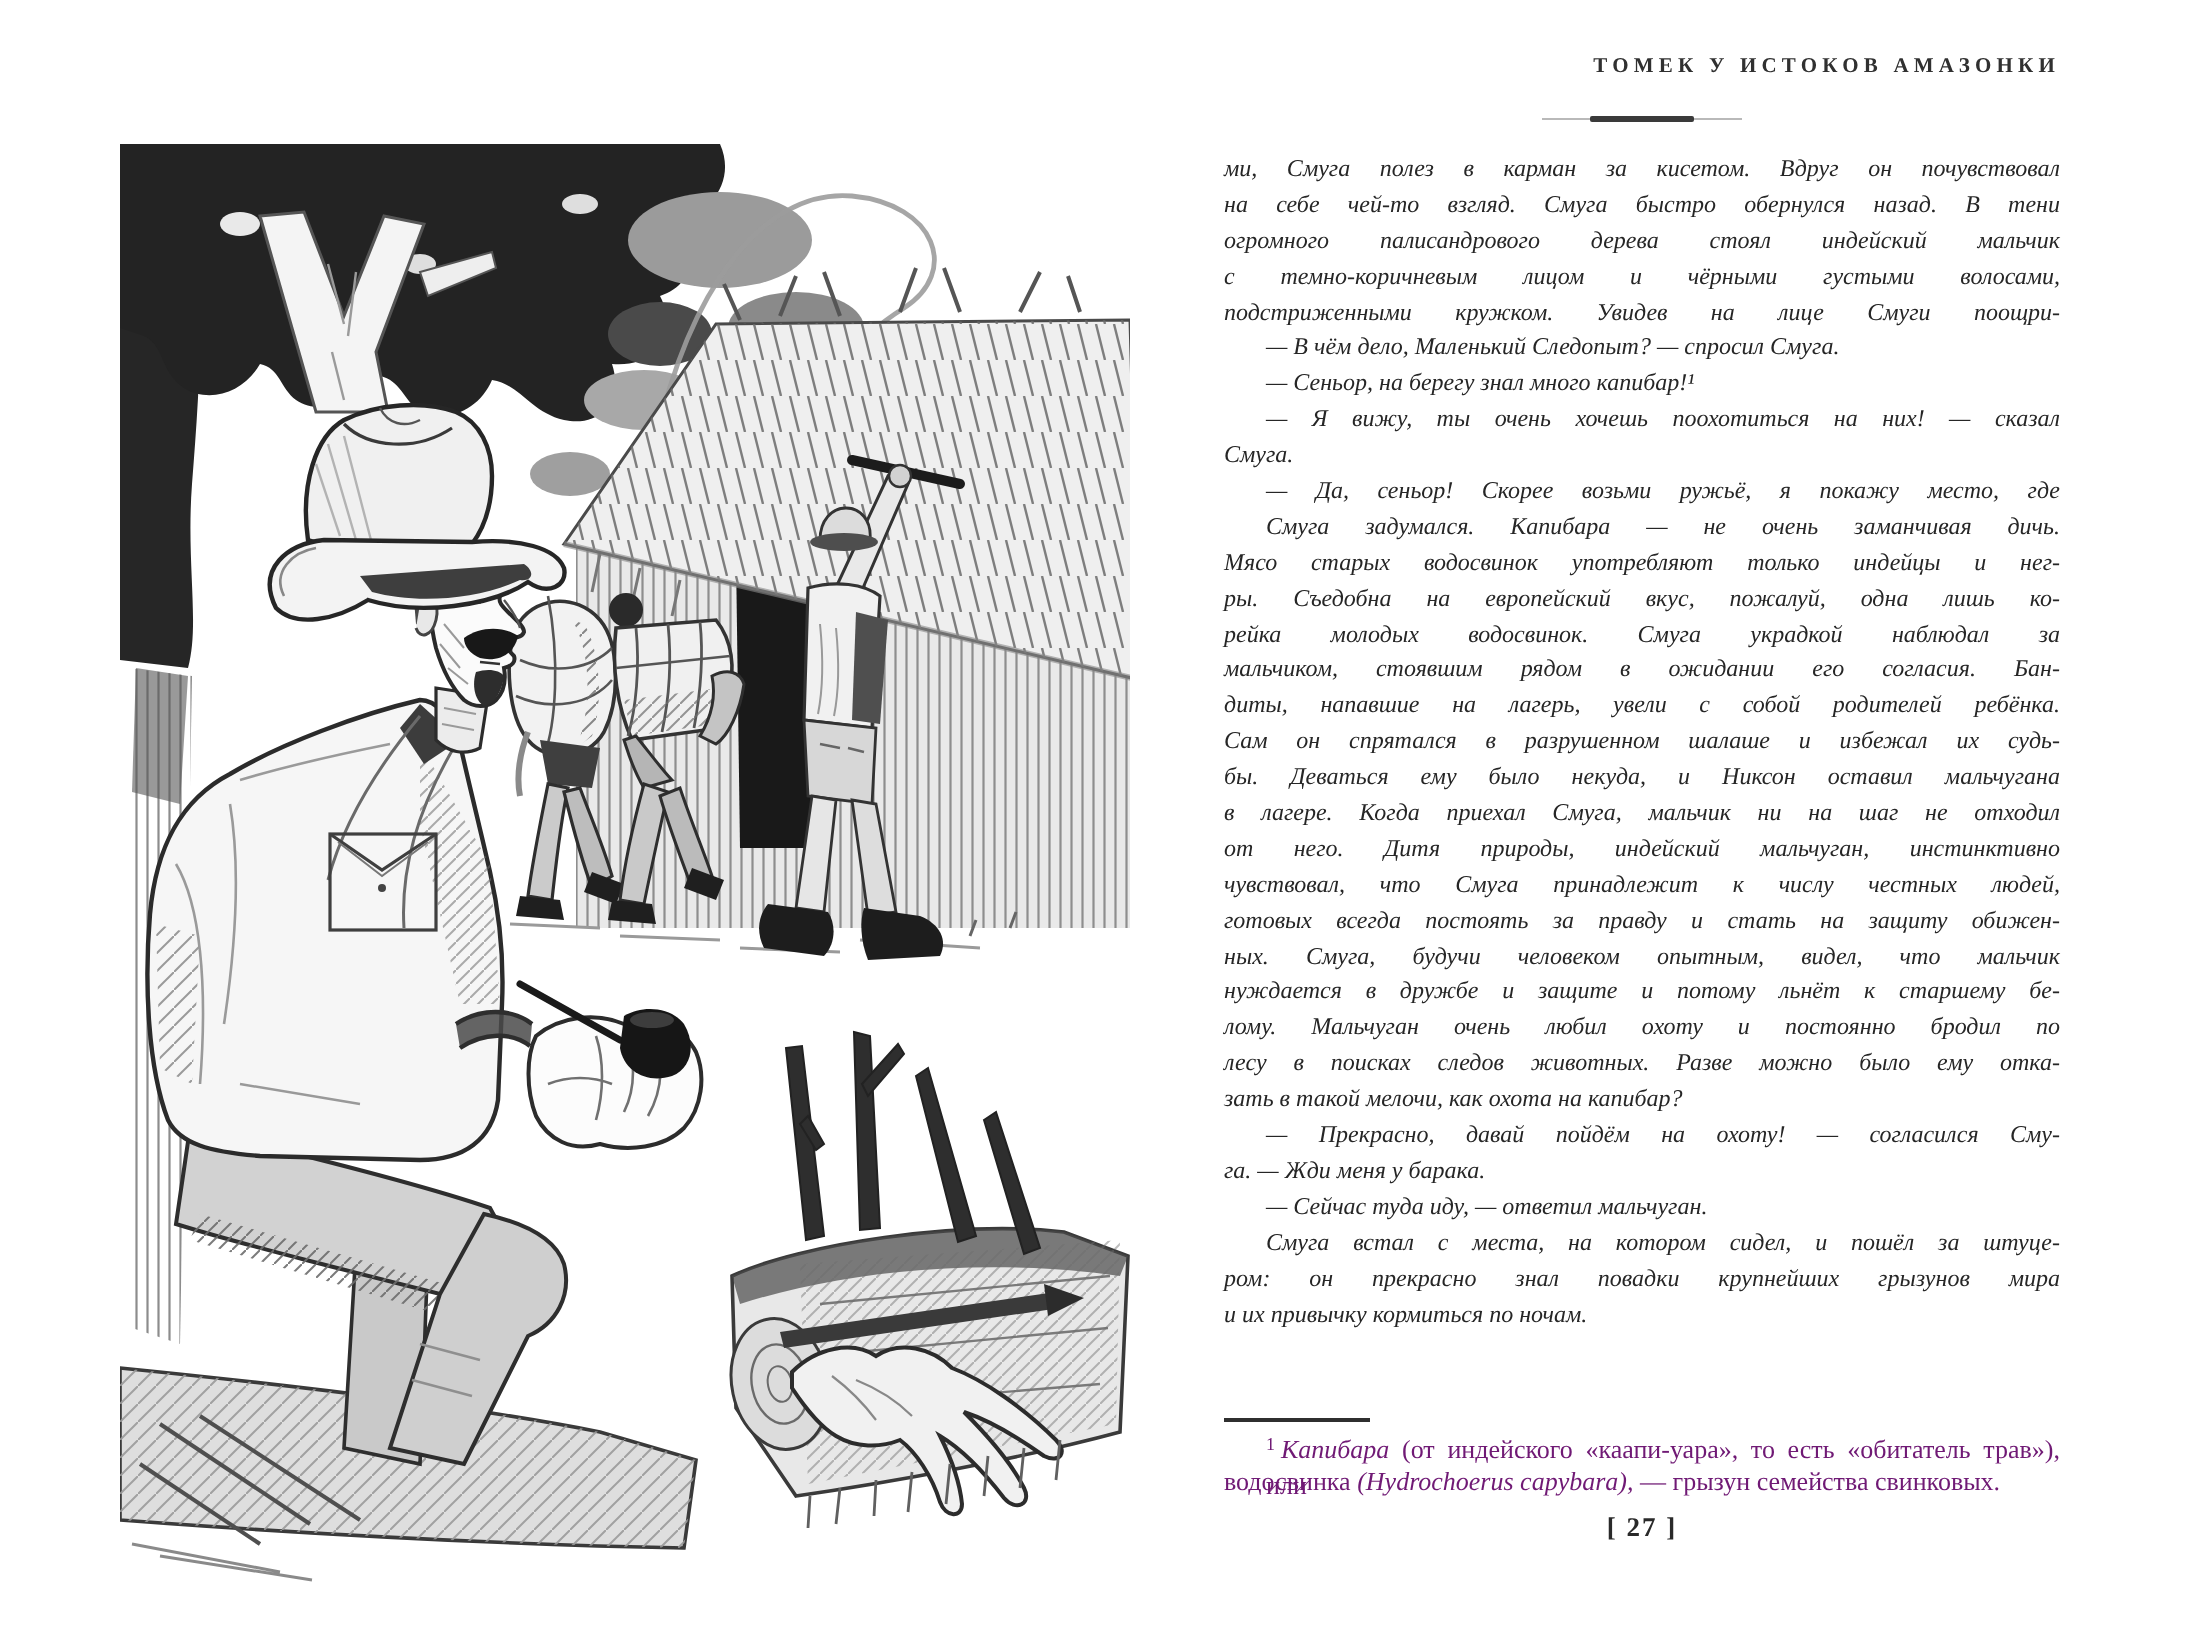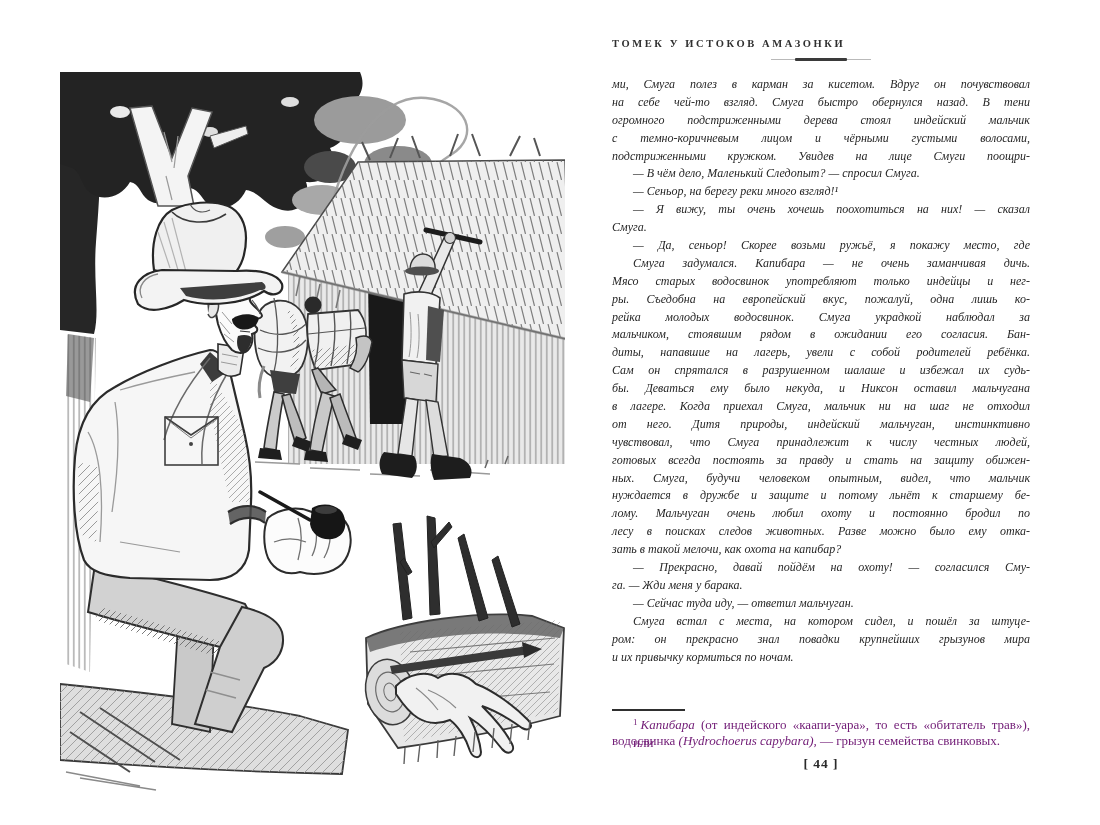--- a/index.html
+++ b/index.html
@@ -4,21 +4,21 @@
 <style>
   html,body { margin:0; padding:0; background:#ffffff; }
   .spread {
     position:relative; width:1100px; height:825px; background:#ffffff;
     font-family:"Liberation Serif","DejaVu Serif",serif; color:#262626; overflow:hidden;
   }
   .left-page { position:absolute; left:0; top:0; width:565px; height:825px; }
   .illustration { position:absolute; left:60px; top:72px; width:505px; height:728px; }
   .right-page { position:absolute; left:612px; top:0; width:418px; height:825px; }
   .running-header {
-    position:absolute; top:38px; left:0; width:100%; text-align:left;
+    position:absolute; top:28px; left:0; width:100%; text-align:right;
     font-size:10.5px; font-weight:bold; letter-spacing:2.6px; color:#303030;
   }
   .ornament { position:absolute; top:58px; left:50%; transform:translateX(-50%); width:100px; height:3px; }
   .ornament .thin  { position:absolute; top:1px; left:0; width:100%; height:1px; background:#b9b9b9; }
   .ornament .thick { position:absolute; top:0; left:24px; width:52px; height:3px; background:#3a3a3a; border-radius:1px; }
   .body-text { position:absolute; top:76px; left:0; width:418px; font-size:12px; color:#262626;font-style:italic; }
   .bl { height:17.9px; line-height:17.9px; text-align:justify; text-align-last:justify; overflow:visible; }
   .bl.nj { text-align:left; text-align-last:auto; }
   .bl.in { padding-left:21px; }
   .footnote-rule { position:absolute; top:709px; left:0; width:73px; height:2px; background:#2f2f2f; }
@@ -212,25 +212,25 @@
   <div class="right-page">
     <div class="running-header">ТОМЕК У ИСТОКОВ АМАЗОНКИ</div>
     <div class="ornament">
       <div class="thin"></div>
       <div class="thick"></div>
     </div>
 
     <div class="body-text">
         <div class="bl">ми, Смуга полез в карман за кисетом. Вдруг он почувствовал</div>
         <div class="bl">на себе чей-то взгляд. Смуга быстро обернулся назад. В тени</div>
-        <div class="bl">огромного подстриженными дерева стоял индейский мальчик</div>
+        <div class="bl">огромного палисандрового дерева стоял индейский мальчик</div>
         <div class="bl">с темно-коричневым лицом и чёрными густыми волосами,</div>
         <div class="bl">подстриженными кружком. Увидев на лице Смуги поощри-</div>
         <div class="bl nj in">— В чём дело, Маленький Следопыт? — спросил Смуга.</div>
-        <div class="bl nj in">— Сеньор, на берегу реки много взгляд!¹</div>
+        <div class="bl nj in">— Сеньор, на берегу знал много капибар!¹</div>
         <div class="bl in">— Я вижу, ты очень хочешь поохотиться на них! — сказал</div>
         <div class="bl nj">Смуга.</div>
         <div class="bl in">— Да, сеньор! Скорее возьми ружьё, я покажу место, где</div>
         <div class="bl in">Смуга задумался. Капибара — не очень заманчивая дичь.</div>
         <div class="bl">Мясо старых водосвинок употребляют только индейцы и нег-</div>
         <div class="bl">ры. Съедобна на европейский вкус, пожалуй, одна лишь ко-</div>
         <div class="bl">рейка молодых водосвинок. Смуга украдкой наблюдал за</div>
         <div class="bl">мальчиком, стоявшим рядом в ожидании его согласия. Бан-</div>
         <div class="bl">диты, напавшие на лагерь, увели с собой родителей ребёнка.</div>
         <div class="bl">Сам он спрятался в разрушенном шалаше и избежал их судь-</div>
@@ -251,15 +251,15 @@
         <div class="bl">ром: он прекрасно знал повадки крупнейших грызунов мира</div>
         <div class="bl nj">и их привычку кормиться по ночам.</div>
       </div>
 
     <div class="footnote-rule"></div>
     <div class="footnote">
       <div class="fn-line first"><span class="fn-marker">1</span><span class="fn-it">Капибара</span><span> (от индейского «каапи-уара», то есть «обитатель трав»), или</span></div>
       <div class="fn-line"><span>водосвинка </span><span class="fn-it">(Hydrochoerus capybara),</span><span> — грызун семейства свинковых.</span></div>
     </div>
 
-    <div class="page-number">[ 44 ]</div>
+    <div class="page-number">[ 27 ]</div>
   </div>
 </div>
 
 </body></html>

